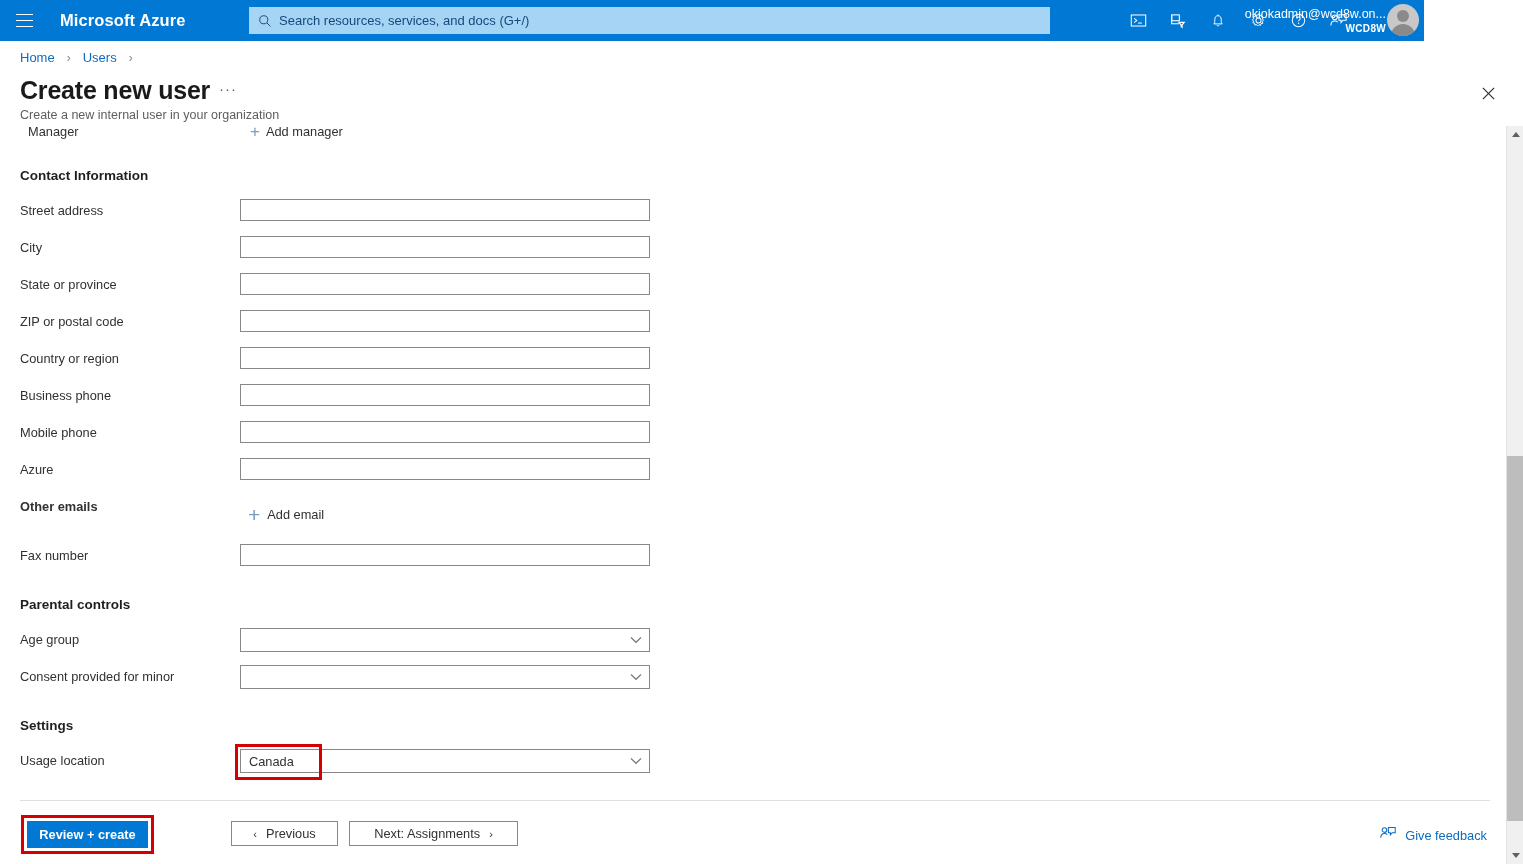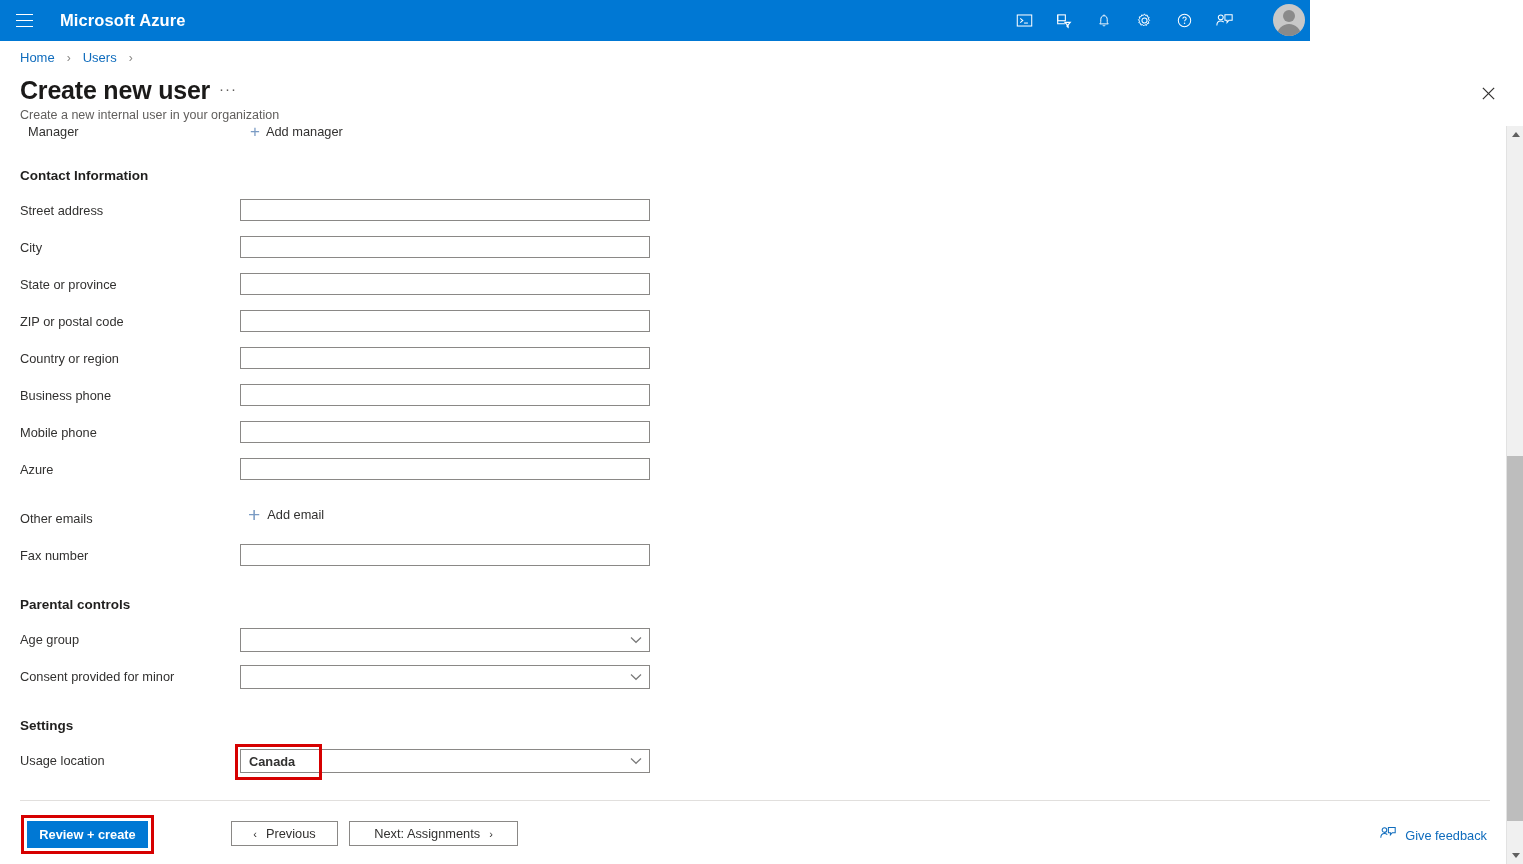--- a/index.html
+++ b/index.html
@@ -8,21 +8,21 @@
     width: 1523px; height: 864px;
     overflow: hidden;
     background: #ffffff;
     font-family: "Liberation Sans", sans-serif;
     -webkit-font-smoothing: antialiased;
   }
 
   
   #topbar {
     position: absolute; top: 0; left: 0;
-    width: 1310px; height: 41px;
+    width: 1424px; height: 41px;
     background: #0078d4;
     display: flex; align-items: center;
   }
   #hamburger {
     width: 48px; height: 41px;
     display: flex; align-items: center; justify-content: center;
     cursor: pointer;
   }
   #hamburger .bar {
     width: 17px; height: 1.6px; background: #fff; margin: 2.2px 0;
@@ -142,21 +142,20 @@
     width: 410px; height: 24px;
     border: 1px solid #8a8886;
     background: #fff;
     display: flex; align-items: center;
     cursor: pointer;
   }
   .fselect .selval {
     font-size: 12.8px; color: #323130;
     padding-left: 8px; flex: 1;
     white-space: nowrap;
-    font-weight: bold;
   }
   .fselect .chev {
     width: 26px; display: flex; align-items: center; justify-content: center;
   }
   #manager-label {
     position: absolute; left: 28px; top: -2px;
     font-size: 12.8px; color: #323130;
   }
   #add-manager {
     position: absolute; left: 250px; top: -2px;
@@ -255,20 +254,29 @@
 <div id="topbar">
   <div id="hamburger">
     <div id="hamburger-inner">
       <span class="bar"></span>
         <span class="bar"></span>
         <span class="bar"></span>
     </div>
   </div>
   <div id="brand">Microsoft Azure</div>
 
+  <div id="searchwrap">
+    <span class="sicon">
+      <svg width="14" height="14" viewBox="0 0 16 16">
+        <circle cx="6.6" cy="6.6" r="4.6" fill="none" stroke="#15497a" stroke-width="1.1"></circle>
+        <line x1="10.2" y1="10.2" x2="14.2" y2="14.2" stroke="#15497a" stroke-width="1.1"></line>
+      </svg>
+    </span>
+    <span id="searchph">Search resources, services, and docs (G+/)</span>
+  </div>
 
   <div id="topicons">
     <div class="ticon">
       <svg width="17" height="17" viewBox="0 0 20 20">
         <rect x="1.5" y="3.5" width="17" height="13" fill="none" stroke="#fff" stroke-width="1.2"></rect>
         <polyline points="5,7.5 8,10 5,12.5" fill="none" stroke="#fff" stroke-width="1.2"></polyline>
         <line x1="9.5" y1="13" x2="14" y2="13" stroke="#fff" stroke-width="1.2"></line>
       </svg>
     </div>
     <div class="ticon">
@@ -300,20 +308,24 @@
     </div>
     <div class="ticon">
       <svg width="19" height="17" viewBox="0 0 22 20">
         <circle cx="6.6" cy="6.3" r="2.9" fill="none" stroke="#fff" stroke-width="1.2"></circle>
         <path d="M2 16 C2 12.3 4 10.6 6.6 10.6 C8 10.6 9.2 11 10.1 11.9" fill="none" stroke="#fff" stroke-width="1.2"></path>
         <path d="M11.5 3.2 L20 3.2 L20 9.6 L16.3 9.6 L14 12.4 L14 9.6 L11.5 9.6 Z" fill="none" stroke="#fff" stroke-width="1.2"></path>
       </svg>
     </div>
   </div>
 
+  <div id="account">
+    <span id="account-name">okiokadmin@wcd8w.on...</span>
+    <span id="account-tenant">WCD8W</span>
+  </div>
   <div id="avatar">
     <span class="head"></span>
       <span class="body"></span>
   </div>
 </div>
 
 <div id="breadcrumb">
   <span class="crumb">Home</span>
   <span class="sep">›</span>
   <span class="crumb">Users</span>
@@ -358,21 +370,21 @@
 
   <div class="flabel" style="top:262px;">Business phone</div>
   <input class="finput" style="top: 258px;" value="">
 
   <div class="flabel" style="top:299px;">Mobile phone</div>
   <input class="finput" style="top: 295px;" value="">
 
   <div class="flabel" style="top:336px;">Azure</div>
   <input class="finput" style="top: 332px;" value="">
 
-  <div class="flabel" style="top:385px;">Other emails</div>
+  <div class="flabel" style="top:373px;font-weight:bold;">Other emails</div>
   <div id="add-email">
     <span class="plus">+</span>
     <span class="txt">Add email</span>
   </div>
 
   <div class="flabel" style="top:422px;">Fax number</div>
   <input class="finput" style="top: 418px;" value="">
 
   <div class="section-head" style="top:471px;">Parental controls</div>
 

